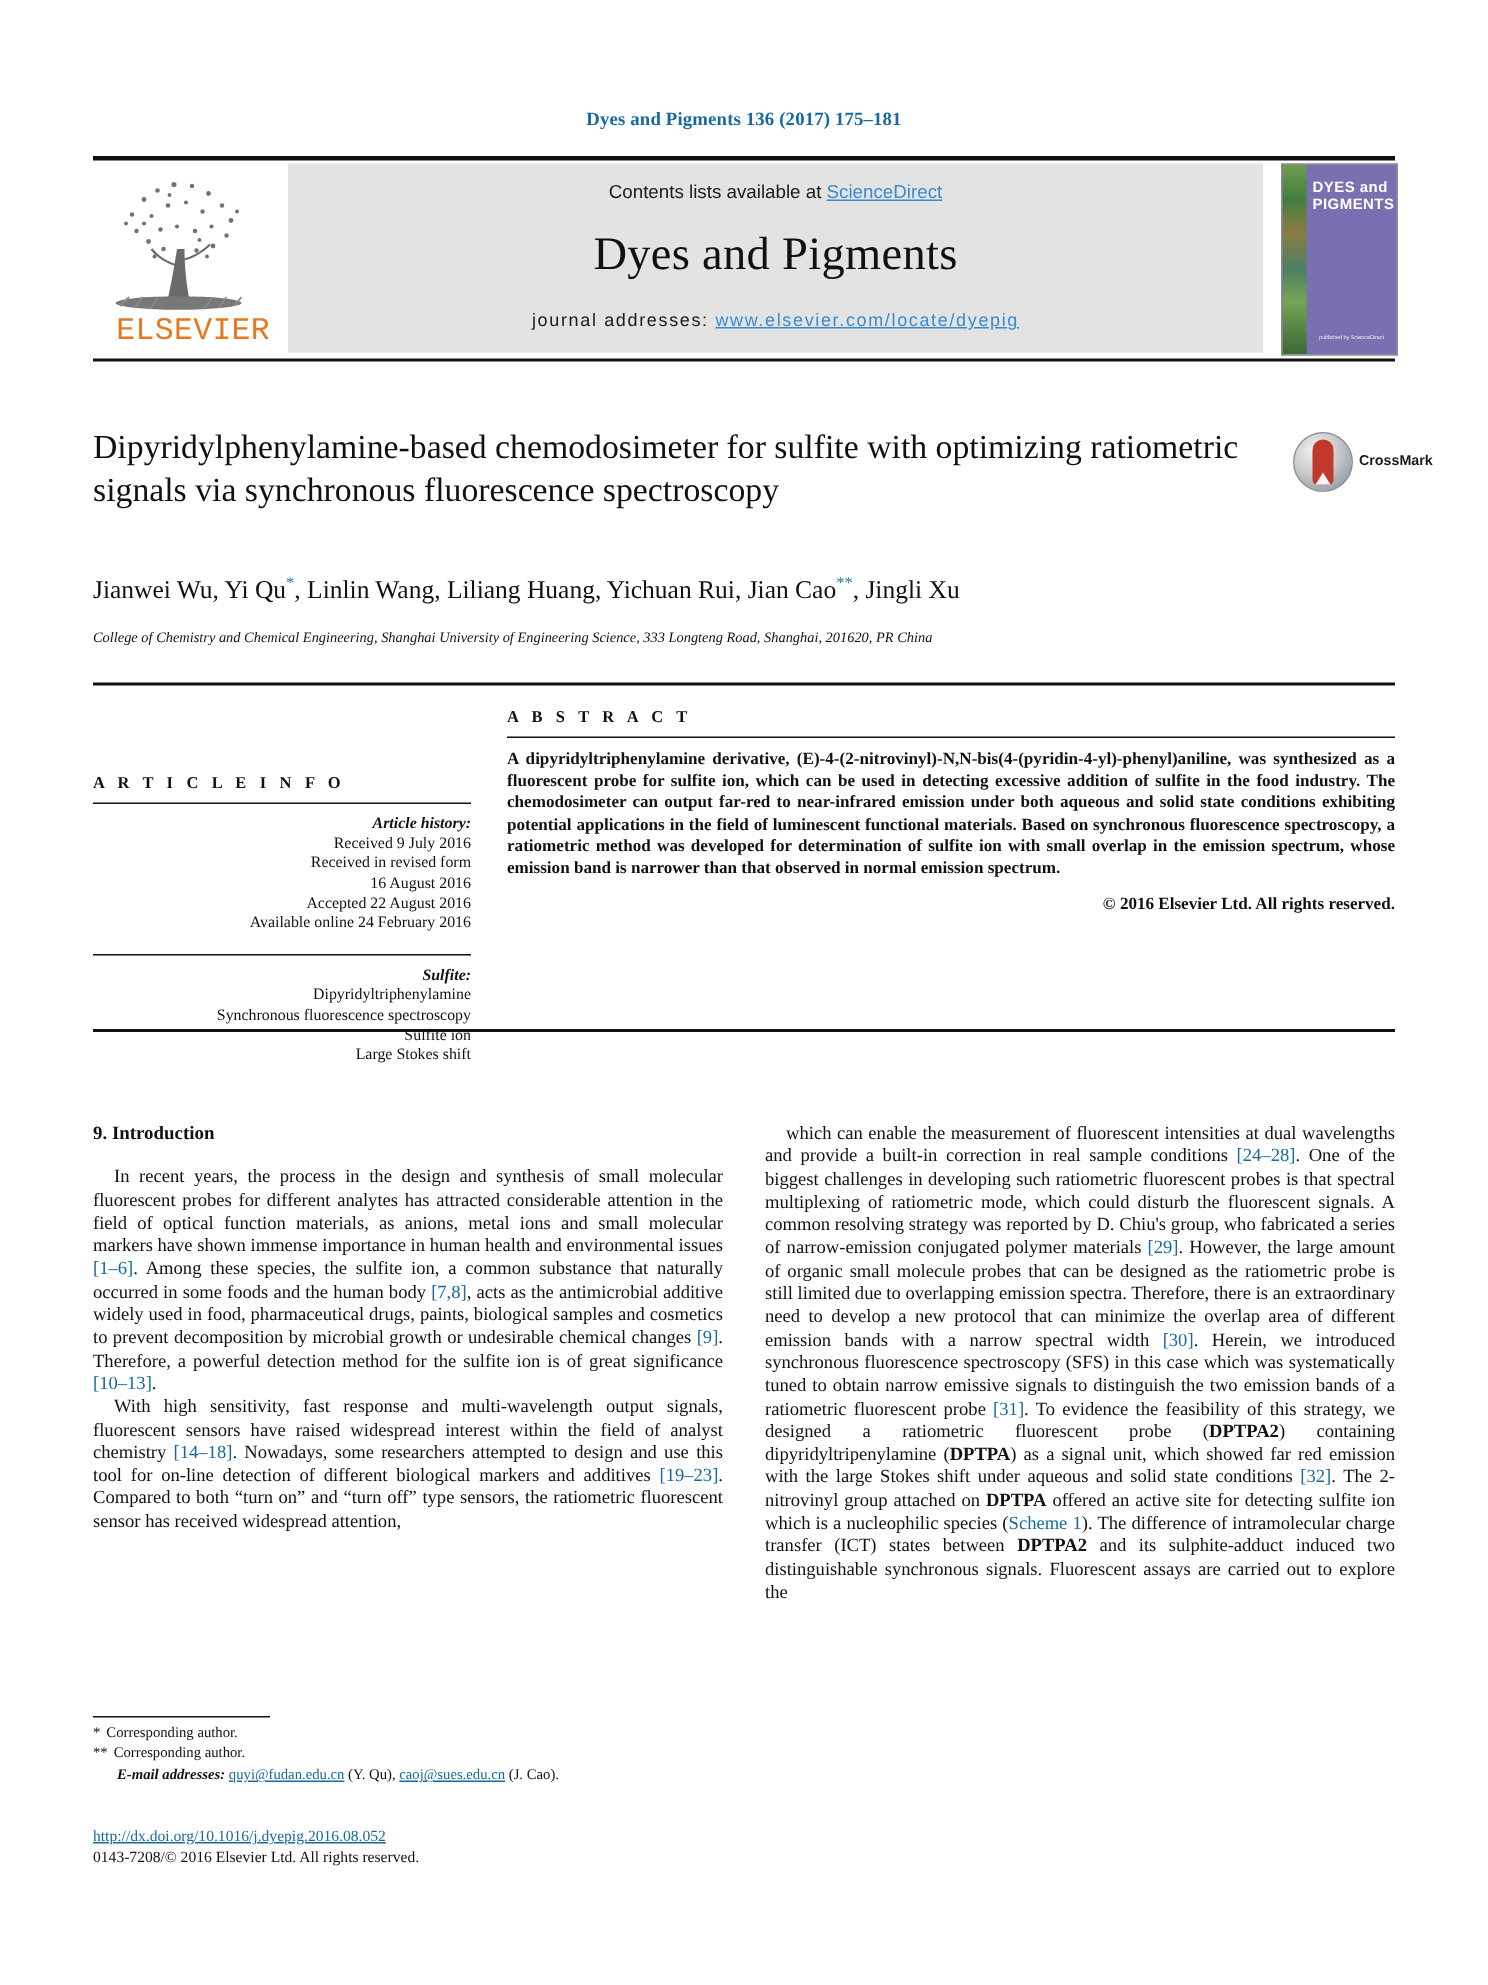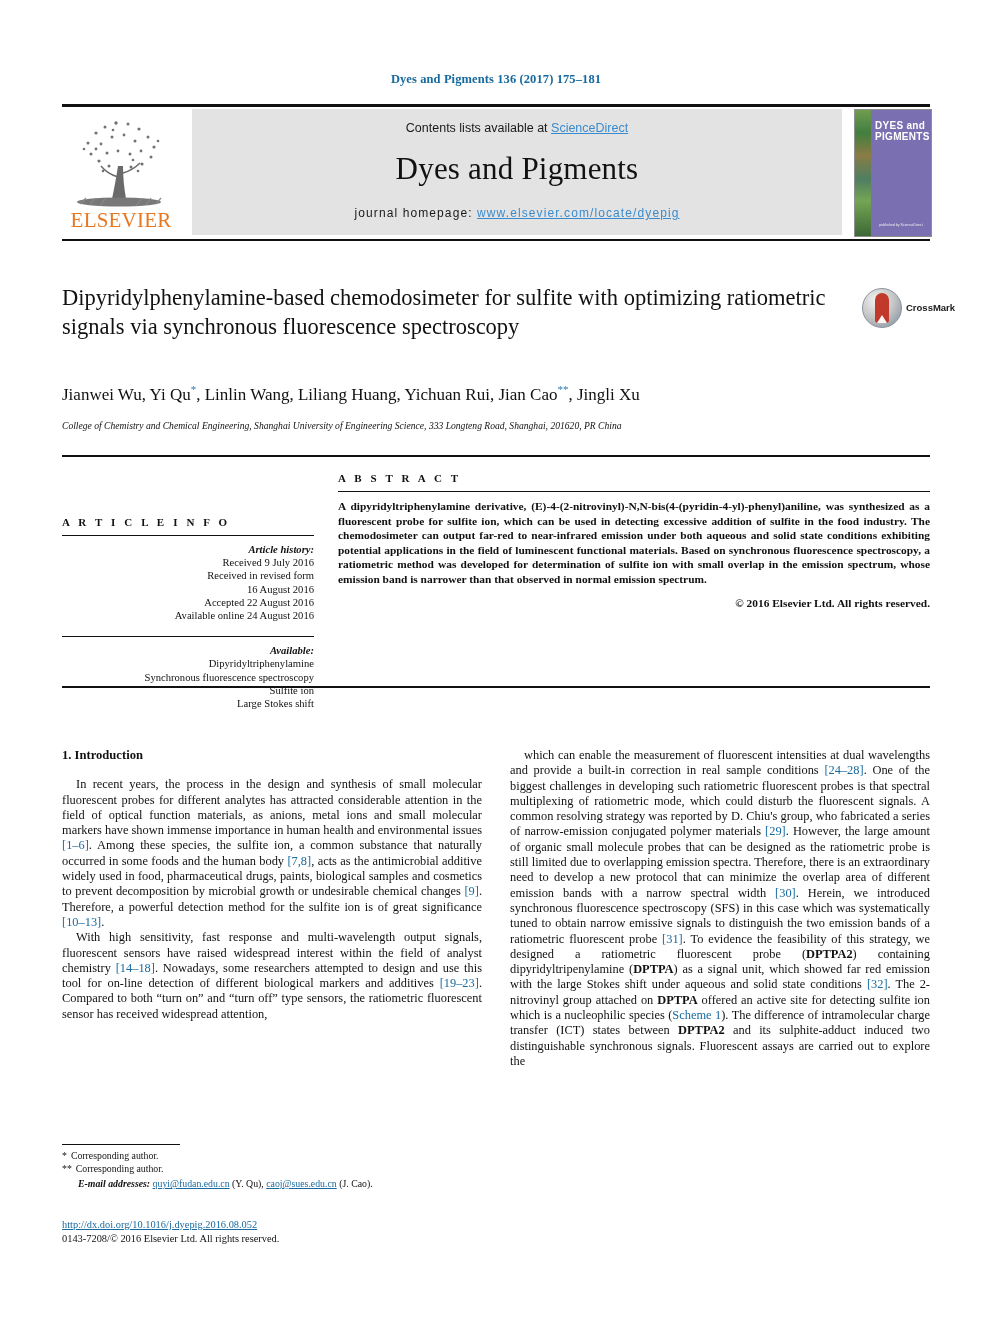--- a/index.html
+++ b/index.html
@@ -55,22 +55,22 @@
     position: absolute;
     left: 0; top: 0;
     width: 118px;
     height: 126px;
   }
   .tree-canvas { position:absolute; left:4px; top:2px; }
   .elsevier-word {
     position: absolute;
     left: 0; bottom: 2px;
     width: 118px;
-    text-align: center;
-    font-family: Liberation Serif, serif;
+    text-align: right;
+    font-family: Liberation Mono, monospace;
     font-size: 21px;
     letter-spacing: 0.2px;
     color: #e87722;
   }
   .masthead-center {
     position: absolute;
     left: 130px; top: 0;
     width: 650px;
     height: 126px;
     background: #e3e3e3;
@@ -395,21 +395,21 @@
         </svg>
         <div class="elsevier-word">ELSEVIER</div>
       </div>
 
       <div class="masthead-center">
         <div class="contents-line">
           <span>Contents lists available at </span><a class="sd" href="#">ScienceDirect</a>
         </div>
         <div class="journal-name">Dyes and Pigments</div>
         <div class="homepage-line">
-          <span>journal homepage: </span><a class="url" href="#">www.elsevier.com/locate/dyepig</a>
+          <span>journal addresses: </span><a class="url" href="#">www.elsevier.com/locate/dyepig</a>
         </div>
       </div>
 
       <div class="cover-thumb">
         <div class="cover-strip"></div>
         <div class="cover-title">DYES and PIGMENTS</div>
         <div class="cover-foot">published by ScienceDirect</div>
       </div>
     </div>
     <div class="masthead-rule-bot"></div>
@@ -434,42 +434,42 @@
 
   <div class="info-col">
     <div class="sect-caps">A R T I C L E   I N F O</div>
     <div class="thin-rule"></div>
     <div class="info-group">
       <div class="ital">Article history:</div>
       <div>Received 9 July 2016</div>
       <div>Received in revised form</div>
       <div>16 August 2016</div>
       <div>Accepted 22 August 2016</div>
-      <div>Available online 24 August 2016</div>
+      <div>Available online 24 February 2016</div>
     </div>
     <div class="info-gap"></div>
     <div class="thin-rule"></div>
     <div class="info-group">
-      <div class="ital">Available:</div>
+      <div class="ital">Sulfite:</div>
       <div>Dipyridyltriphenylamine</div>
       <div>Synchronous fluorescence spectroscopy</div>
       <div>Sulfite ion</div>
       <div>Large Stokes shift</div>
     </div>
   </div>
 
   <div class="abs-col">
     <div class="sect-caps">A B S T R A C T</div>
     <div class="thin-rule"></div>
     <div class="abs-text">A dipyridyltriphenylamine derivative, (E)-4-(2-nitrovinyl)-N,N-bis(4-(pyridin-4-yl)-phenyl)aniline, was synthesized as a fluorescent probe for sulfite ion, which can be used in detecting excessive addition of sulfite in the food industry. The chemodosimeter can output far-red to near-infrared emission under both aqueous and solid state conditions exhibiting potential applications in the field of luminescent functional materials. Based on synchronous fluorescence spectroscopy, a ratiometric method was developed for determination of sulfite ion with small overlap in the emission spectrum, whose emission band is narrower than that observed in normal emission spectrum.</div>
     <div class="abs-copy">© 2016 Elsevier Ltd. All rights reserved.</div>
   </div>
 
   <div class="col col-left">
-    <div class="sec-head">1.  Introduction</div>
+    <div class="sec-head">9.  Introduction</div>
     <p>In recent years, the process in the design and synthesis of small molecular fluorescent probes for different analytes has attracted considerable attention in the field of optical function materials, as anions, metal ions and small molecular markers have shown immense importance in human health and environmental issues <span class="ref">[1–6]</span>. Among these species, the sulfite ion, a common substance that naturally occurred in some foods and the human body <span class="ref">[7,8]</span>, acts as the antimicrobial additive widely used in food, pharmaceutical drugs, paints, biological samples and cosmetics to prevent decomposition by microbial growth or undesirable chemical changes <span class="ref">[9]</span>. Therefore, a powerful detection method for the sulfite ion is of great significance <span class="ref">[10–13]</span>.</p>
     <p>With high sensitivity, fast response and multi-wavelength output signals, fluorescent sensors have raised widespread interest within the field of analyst chemistry <span class="ref">[14–18]</span>. Nowadays, some researchers attempted to design and use this tool for on-line detection of different biological markers and additives <span class="ref">[19–23]</span>. Compared to both “turn on” and “turn off” type sensors, the ratiometric fluorescent sensor has received widespread attention,</p>
   </div>
 
   <div class="col col-right">
     <p>which can enable the measurement of fluorescent intensities at dual wavelengths and provide a built-in correction in real sample conditions <span class="ref">[24–28]</span>. One of the biggest challenges in developing such ratiometric fluorescent probes is that spectral multiplexing of ratiometric mode, which could disturb the fluorescent signals. A common resolving strategy was reported by D. Chiu's group, who fabricated a series of narrow-emission conjugated polymer materials <span class="ref">[29]</span>. However, the large amount of organic small molecule probes that can be designed as the ratiometric probe is still limited due to overlapping emission spectra. Therefore, there is an extraordinary need to develop a new protocol that can minimize the overlap area of different emission bands with a narrow spectral width <span class="ref">[30]</span>. Herein, we introduced synchronous fluorescence spectroscopy (SFS) in this case which was systematically tuned to obtain narrow emissive signals to distinguish the two emission bands of a ratiometric fluorescent probe <span class="ref">[31]</span>. To evidence the feasibility of this strategy, we designed a ratiometric fluorescent probe (<span class="bd">DPTPA2</span>) containing dipyridyltripenylamine (<span class="bd">DPTPA</span>) as a signal unit, which showed far red emission with the large Stokes shift under aqueous and solid state conditions <span class="ref">[32]</span>. The 2-nitrovinyl group attached on <span class="bd">DPTPA</span> offered an active site for detecting sulfite ion which is a nucleophilic species (<span class="ref">Scheme 1</span>). The difference of intramolecular charge transfer (ICT) states between <span class="bd">DPTPA2</span> and its sulphite-adduct induced two distinguishable synchronous signals. Fluorescent assays are carried out to explore the</p>
   </div>
 
   <div class="foot-rule"></div>
   <div class="footnotes">

